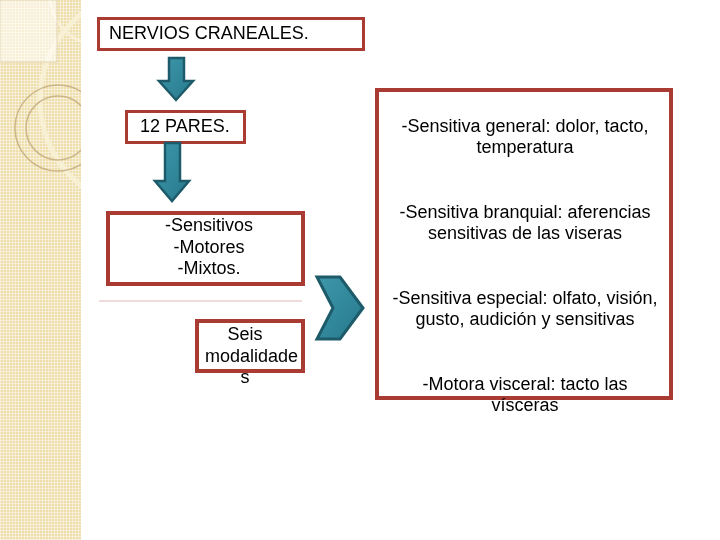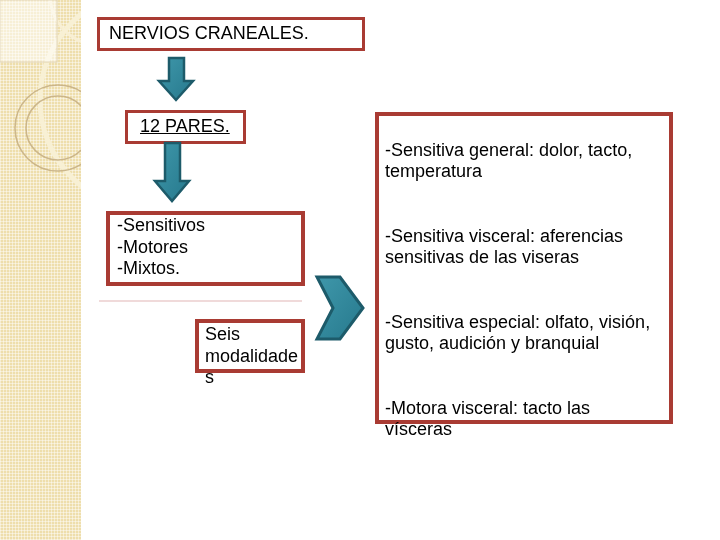--- a/index.html
+++ b/index.html
@@ -7,20 +7,21 @@
     padding: 0;
     background: #ffffff;
     font-family: "Liberation Sans", sans-serif;
   }
   .slide {
     position: relative;
     width: 720px;
     height: 540px;
     background: #ffffff;
     overflow: hidden;
+    text-align: center;
   }
   
   .sidebar {
     position: absolute;
     left: 0; top: 0;
     width: 81px; height: 540px;
     background-color: #EEDEAC;
     background-image:
       repeating-linear-gradient(0deg, rgba(255,255,255,0.45) 0 1px, transparent 1px 3px),
       repeating-linear-gradient(90deg, rgba(255,255,255,0.45) 0 1px, transparent 1px 3px);
@@ -34,27 +35,27 @@
     background: #ffffff;
     color: #000000;
     font-size: 18px;
     line-height: 21.5px;
     overflow: visible;
     white-space: pre-line;
   }
   .title-box   { left: 97px;  top: 17px;  width: 268px; height: 34px;
                  display: flex; align-items: center; padding-left: 9px; white-space: nowrap; }
   .pares-box   { left: 125px; top: 110px; width: 121px; height: 34px;
-                 display: flex; align-items: center; padding-left: 12px; white-space: nowrap; text-decoration: underline; }
+                 display: flex; align-items: center; padding-left: 12px; white-space: nowrap; }
   .types-box   { left: 106px; top: 211px; width: 199px; height: 75px;
                  border-width: 4px; padding: 0 0 0 7px; }
   .seis-box    { left: 195px; top: 319px; width: 110px; height: 54px;
                  border-width: 4px; padding: 1px 16px 0 6px; }
   .details-box { left: 375px; top: 88px;  width: 298px; height: 312px;
-                 border-width: 4px; padding: 2px 4px 0 6px; margin-top: 24px; }
+                 border-width: 4px; padding: 2px 4px 0 6px; }
   .details-box .para { margin: 0 0 21.5px 0; white-space: pre-line; }
   .details-box .para:last-child { margin-bottom: 0; }
   
   .faint-line {
     position: absolute;
     left: 99px; top: 300px;
     width: 203px; height: 2px;
     background: #F0DADA;
   }
   
@@ -110,21 +111,21 @@
 modalidade
 s</div>
 
   <svg class="shape chevron" width="52" height="68" viewBox="0 0 52 68">
     <polygon points="4,3 27,3 50,34 27,65 4,65 20,34" fill="url(#tealGrad)" stroke="#1D5B6A" stroke-width="3" stroke-linejoin="miter"></polygon>
   </svg>
 
   <div class="rbox details-box">
     <div class="para">-Sensitiva general: dolor, tacto,
 temperatura</div>
-    <div class="para">-Sensitiva visceral: aferencias
+    <div class="para">-Sensitiva branquial: aferencias
 sensitivas de las viseras</div>
     <div class="para">-Sensitiva especial: olfato, visión,
-gusto, audición y branquial</div>
+gusto, audición y sensitivas</div>
     <div class="para">-Motora visceral: tacto las
 vísceras</div>
   </div>
 
 </div>
 
 </body></html>

